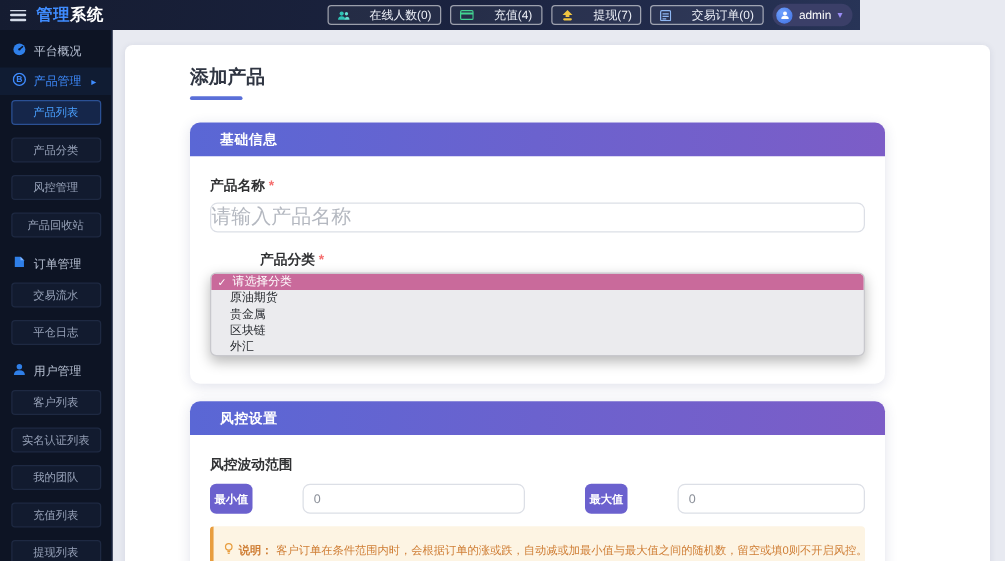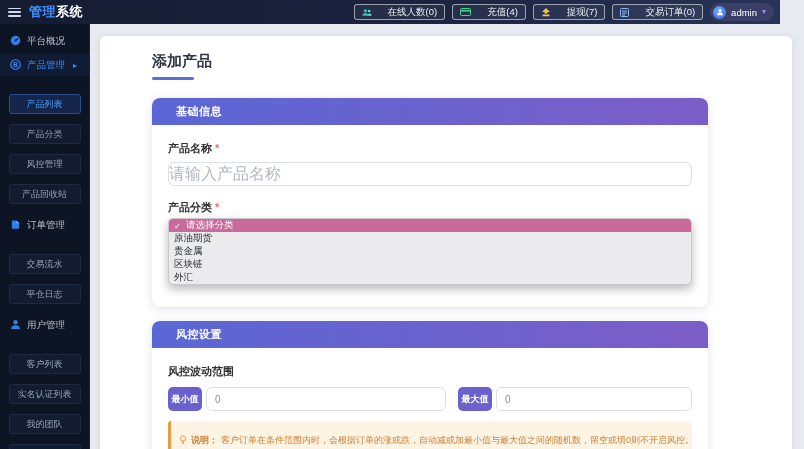--- a/index.html
+++ b/index.html
@@ -1,20 +1,20 @@
 <!DOCTYPE html>
 <html><head>
 <meta charset="utf-8">
 <style>
   * { margin:0; padding:0; box-sizing:border-box; }
   html,body { width:804px; height:449px; overflow:hidden; }
   body { font-family:"Liberation Sans", sans-serif; background:#e8eaf1; position:relative; }
 
   
-  .topbar { position:absolute; left:0; top:0; width:780px; height:24px;
+  .topbar { position:absolute; left:0; top:0; width:688px; height:24px;
     background:linear-gradient(100deg,#151c31 0%,#1b2340 55%,#283457 100%);
     display:flex; align-items:center; padding:0 6px 0 8px; z-index:30; }
   .hamburger { width:13px; height:9px; display:flex; flex-direction:column; justify-content:space-between; cursor:pointer; }
   .hamburger span { display:block; height:1.6px; background:#d4dbe8; border-radius:1px; }
   .brand { margin-left:8px; font-size:13px; font-weight:bold; letter-spacing:.5px; }
   .brand .hl { color:#3f8cff; }
   .brand .rest { color:#ffffff; }
   .topbar-right { margin-left:auto; display:flex; align-items:center; gap:7px; }
   .tb-badge { display:flex; align-items:center; gap:16px; height:16px; padding:0 7px;
     border:1px solid rgba(255,255,255,.55); border-radius:3px; background:rgba(255,255,255,.05);
@@ -29,21 +29,21 @@
 
   
   .sidebar { position:absolute; left:0; top:24px; width:90px; height:425px;
     background:#0d1424; padding-top:6px; overflow:hidden; z-index:20;
     border-right:1px solid #1a2440; }
   .side-parent { height:22px; display:flex; align-items:center; gap:6px;
     padding:0 12px 0 10px; font-size:9.5px; color:#b9c2d4; cursor:pointer; white-space:nowrap; }
   .side-parent.open { color:#3f8cff; background:rgba(63,140,255,.07); }
   .side-parent .caret { margin-left:auto; font-size:8px; color:#3f8cff; }
   .side-parent svg { flex:0 0 auto; }
-  .side-items { padding:4px 0 0 0;margin-top:14px; }
+  .side-items { padding:4px 0 0 0; }
   .side-item { width:72px; height:20px; margin:0 auto 10px auto; display:flex; align-items:center; justify-content:center;
     background:#121b2f; border:1px solid #1e2942; border-radius:3px;
     color:#97a2b8; font-size:9px; cursor:pointer; white-space:nowrap; overflow:hidden; }
   .side-item.active { background:#15264a; border-color:#2b5094; color:#4aa0ff; }
   .side-group { margin-bottom:2px; }
 
   
   .main { position:absolute; left:90px; top:24px; right:0; bottom:0; background:#e8eaf1; overflow:hidden; }
   .panel { position:absolute; left:10px; top:12px; width:692px; bottom:-12px;
     background:#ffffff; border-radius:6px; box-shadow:0 1px 6px rgba(40,50,90,.10);
@@ -60,33 +60,33 @@
     color:#ffffff; font-size:11px; font-weight:bold; letter-spacing:.5px; }
   .card-body { padding:16px 16px 22px 16px; }
 
   .field-label { font-size:11px; font-weight:bold; color:#303133; }
   .req { color:#f56c6c; margin-left:3px; }
   .text-input { display:block; width:100%; height:24px; margin-top:6px;
     border:1px solid #dcdfe6; border-radius:6px; padding:0 0;
     font-size:16px; color:#7a7f88; background:#ffffff; outline:none;
     font-family:"Liberation Sans", sans-serif; }
   .text-input::placeholder { color:#b4b8c0; }
-  .mt14 { margin-top:14px; }
+  .mt14 { margin-top:14px;margin-left:40px; }
 
   
   .dropdown { margin-top:3px; width:100%; background:#ebebee;
     border:1px solid #c8c8cd; border-radius:5px;
     box-shadow:0 4px 10px rgba(0,0,0,.28); overflow:hidden; }
   .dd-option { height:13px; display:flex; align-items:center; font-size:9.5px; color:#26292e;
-    padding-left:5px; cursor:pointer; white-space:nowrap; }
+    padding-left:15px; cursor:pointer; white-space:nowrap; }
   .dd-option.selected { background:#c96a9b; color:#ffffff; padding-left:5px; }
   .dd-check { width:12px; font-size:8.5px; }
 
   
-  .range-row { display:flex; align-items:flex-end; margin-top:8px; }
+  .range-row { display:flex; align-items:flex-end; margin-top:8px;gap:36px; }
   .tag-btn { flex:0 0 auto; width:34px; height:24px; border:none; border-radius:5px;
     background:#6b61ce; color:#ffffff; font-size:9px; font-weight:bold; cursor:pointer;
     font-family:"Liberation Sans", sans-serif; }
   .range-input { height:24px; border:1px solid #dcdfe6; border-radius:6px; padding:0 8px;
     font-size:10px; color:#8a8f98; margin-left:4px; outline:none; background:#fff;
     font-family:"Liberation Sans", sans-serif; }
   .range-input.w1 { width:240px; margin-right:12px; }
   .range-input.w2 { width:196px; }
 
   .tip-box { margin-top:10px; background:#fdf4e3; border-left:3px solid #e89d3e; border-radius:3px;

